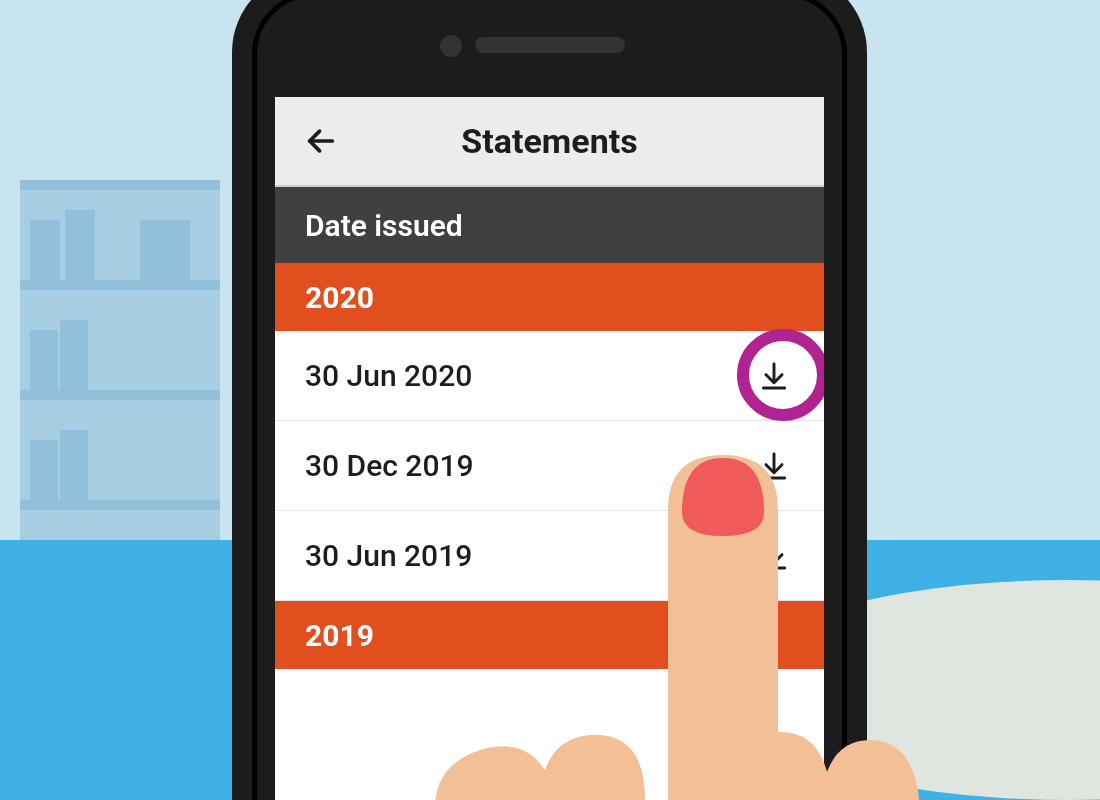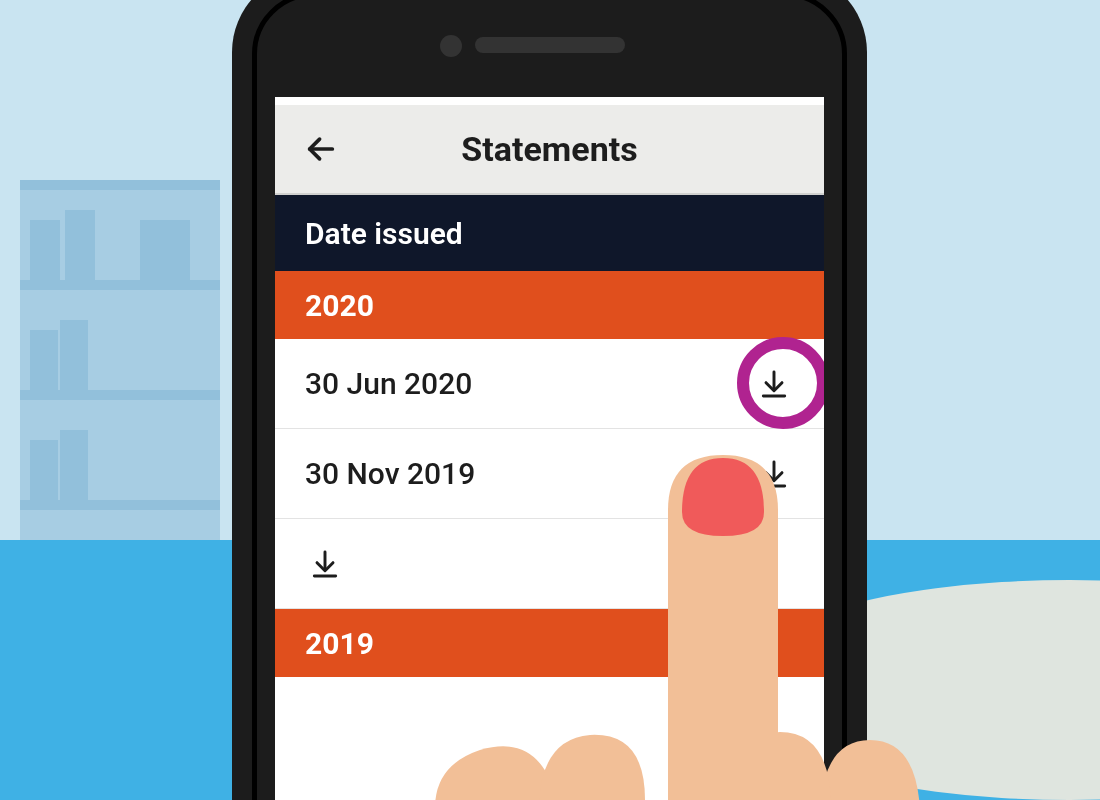--- a/index.html
+++ b/index.html
@@ -66,38 +66,37 @@
   }
 
   
   .app-header {
     height: 90px;
     background: #ececea;
     display: flex;
     align-items: center;
     padding: 0 26px;
     border-bottom: 2px solid #d1d1cf;
-    margin-top: 8px;
   }
   .back-btn {
     width: 40px; height: 40px;
     display:flex; align-items:center; justify-content:center;
     color:#1d1d1d;
   }
   .app-title {
     flex: 1;
     text-align: center;
     font-size: 34px;
     font-weight: 700;
     color: #1d1d1d;
     margin-left: -40px; 
   }
   .section-hdr {
     height: 76px;
-    background: #0f172a;
+    background: #404040;
     color: #fff;
     font-size: 30px;
     font-weight: 600;
     display: flex; align-items: center;
     padding: 0 30px;
   }
   .year-hdr {
     height: 68px;
     background: #e04f1d;
     color: #fff;
@@ -188,30 +187,31 @@
             <svg viewBox="0 0 24 24" width="32" height="32" fill="none" stroke="currentColor" stroke-width="2.2" stroke-linecap="round" stroke-linejoin="round">
                 <line x1="12" y1="3" x2="12" y2="16"></line>
                 <polyline points="6 11 12 17 18 11"></polyline>
                 <line x1="4" y1="21" x2="20" y2="21"></line>
               </svg>
           </span>
           <div class="ring" style="right:-5px; top:-2px;"></div>
         </div>
 
         <div class="stmt-row">
-          <span class="stmt-date">30 Nov 2019</span>
+          <span class="stmt-date">30 Dec 2019</span>
           <span class="dl-btn">
             <svg viewBox="0 0 24 24" width="32" height="32" fill="none" stroke="currentColor" stroke-width="2.2" stroke-linecap="round" stroke-linejoin="round">
                 <line x1="12" y1="3" x2="12" y2="16"></line>
                 <polyline points="6 11 12 17 18 11"></polyline>
                 <line x1="4" y1="21" x2="20" y2="21"></line>
               </svg>
           </span>
         </div>
         <div class="stmt-row">
+          <span class="stmt-date">30 Jun 2019</span>
           <span class="dl-btn">
             <svg viewBox="0 0 24 24" width="32" height="32" fill="none" stroke="currentColor" stroke-width="2.2" stroke-linecap="round" stroke-linejoin="round">
                 <line x1="12" y1="3" x2="12" y2="16"></line>
                 <polyline points="6 11 12 17 18 11"></polyline>
                 <line x1="4" y1="21" x2="20" y2="21"></line>
               </svg>
           </span>
         </div>
 
         <div class="year-hdr">2019</div>

